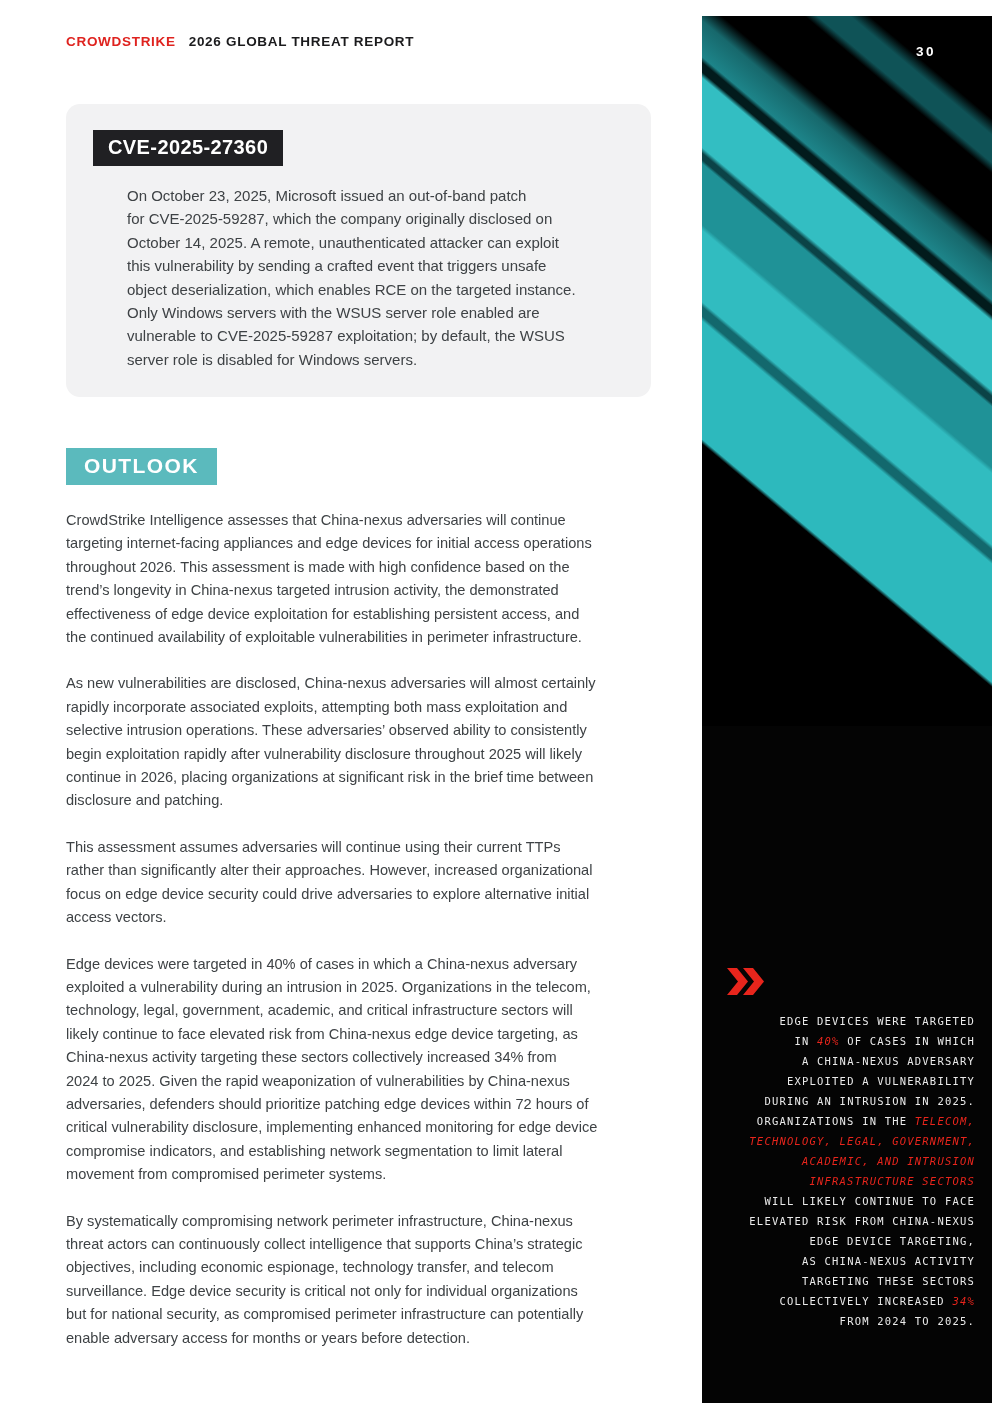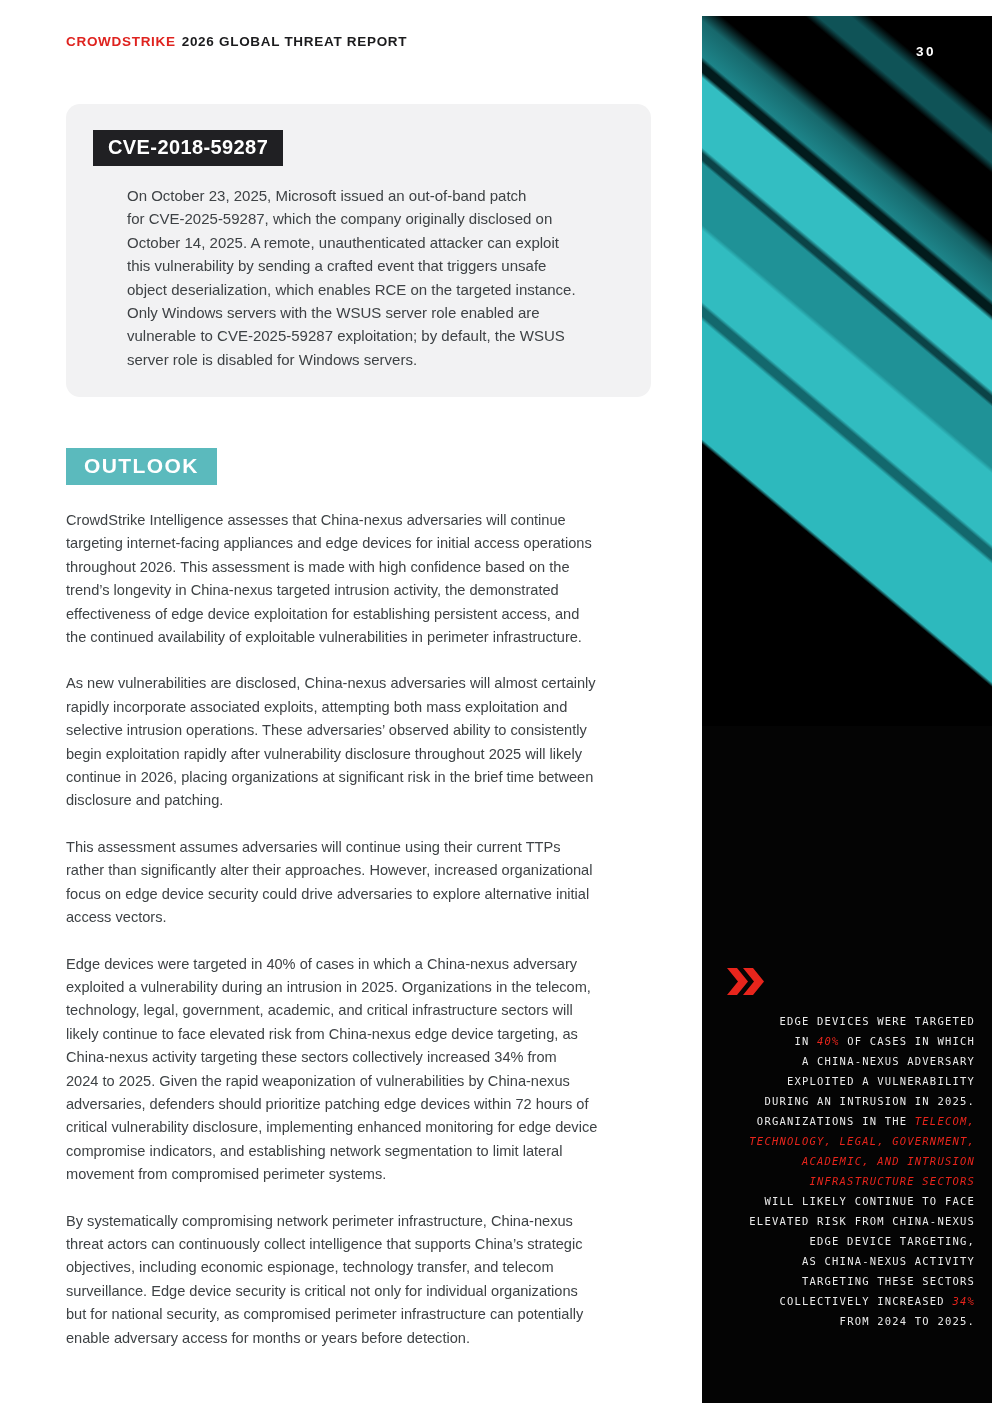--- a/index.html
+++ b/index.html
@@ -18,21 +18,21 @@
     width:992px;height:1403px;position:relative;overflow:hidden;
     font-family:"Liberation Sans",sans-serif;
   }
   .pre{white-space:pre-line;}
 
   
   .doc-header{
     position:absolute;top:34px;left:66px;
     font-size:13.5px;font-weight:bold;letter-spacing:.7px;color:var(--ink);
   }
-  .doc-header .brand{color:var(--brand-red);margin-right:6px;}
+  .doc-header .brand{color:var(--brand-red);margin-right:13px;}
 
   
   .cve-box{
     position:absolute;top:104px;left:66px;width:585px;
     background:var(--box-gray);border-radius:14px;
     padding:26px 40px 26px 27px;
   }
   .cve-label{
     display:inline-block;background:#202023;color:#fff;
     font-weight:bold;font-size:20px;letter-spacing:.4px;
@@ -97,21 +97,21 @@
   .seg-normal{color:var(--mono-white);}
 </style>
 </head>
 <body>
 
 <div class="doc-header">
   <span class="brand">CROWDSTRIKE</span><span>2026 GLOBAL THREAT REPORT</span>
 </div>
 
 <section class="cve-box">
-  <div class="cve-label">CVE-2018-59287</div>
+  <div class="cve-label">CVE-2025-27360</div>
   <p class="cve-body pre">On October 23, 2025, Microsoft issued an out-of-band patch
 for CVE-2025-59287, which the company originally disclosed on
 October 14, 2025. A remote, unauthenticated attacker can exploit
 this vulnerability by sending a crafted event that triggers unsafe
 object deserialization, which enables RCE on the targeted instance.
 Only Windows servers with the WSUS server role enabled are
 vulnerable to CVE-2025-59287 exploitation; by default, the WSUS
 server role is disabled for Windows servers.</p>
 </section>
 

